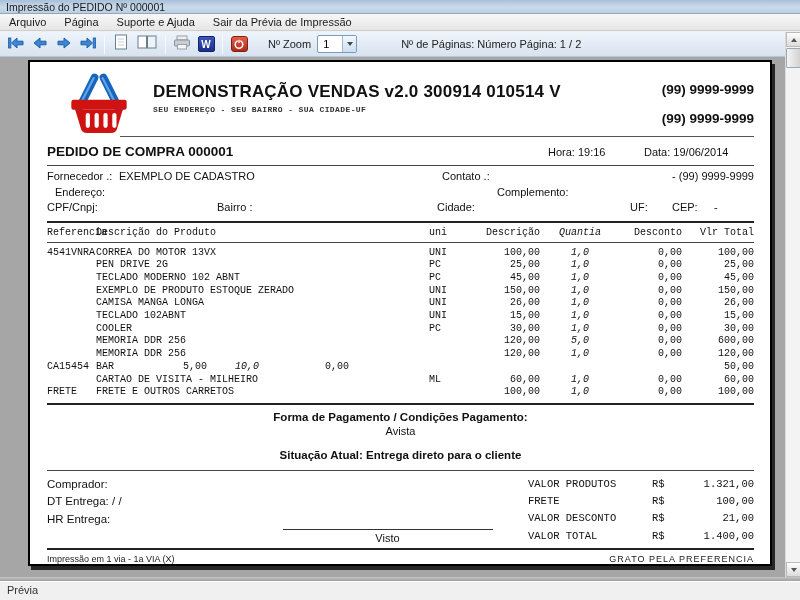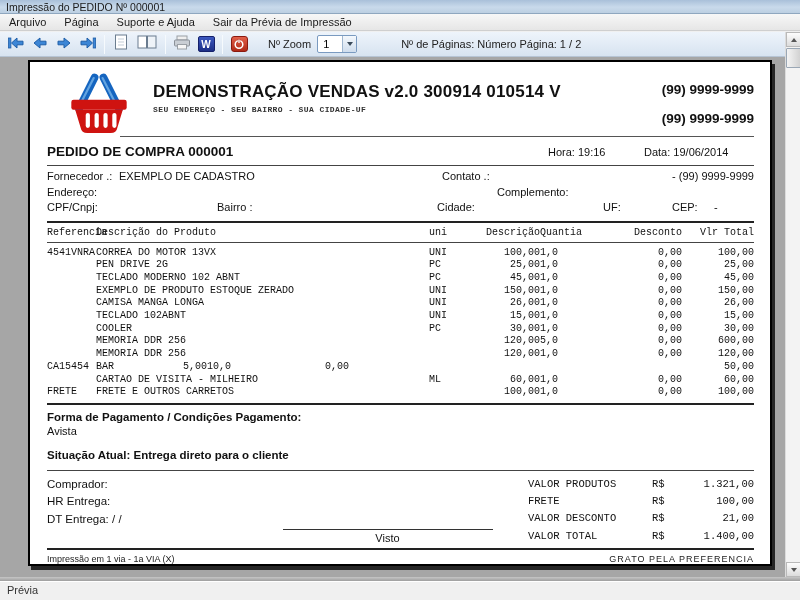--- a/index.html
+++ b/index.html
@@ -82,25 +82,25 @@
   .sup-row { position:relative; height:15.5px; font-size:11px; }
   .sup-row span { position:absolute; white-space:nowrap; }
 
   .items { font-family:"Liberation Mono","DejaVu Sans Mono",monospace; font-size:10px; color:#111; }
   .irow { display:flex; line-height:12.7px; white-space:nowrap; }
   .irow.head { line-height:14px; padding:3px 0 2px; }
   .c-ref { width:49px; flex:none; }
   .c-desc { width:333px; flex:none; overflow:hidden; }
   .c-uni { width:46px; flex:none; }
   .c-unit { width:65px; flex:none; text-align:right; }
-  .c-qty { width:80px; flex:none; text-align:left; }
+  .c-qty { width:80px; flex:none; text-align:center;font-style:italic; }
   .c-disc { width:62px; flex:none; text-align:right; }
   .c-tot { flex:1; text-align:right; }
 
-  .pay-block { margin-top:6px; font-size:11px; }
+  .pay-block { margin-top:6px; font-size:11px;text-align:center; }
   .pay-label { font-weight:bold; font-size:11.5px; }
   .pay-value { margin-top:2px; }
   .pay-status { font-weight:bold; font-size:11.5px; margin-top:12px; }
 
   .footer { display:flex; margin-top:5px; height:70px; }
   .f-left { width:200px; flex:none; font-size:11.5px; line-height:17.5px; }
   .f-mid { flex:1; display:flex; flex-direction:column; align-items:center; justify-content:flex-end;
            padding-bottom:2px; }
   .sig-line { width:210px; border-bottom:1px solid #333; }
   .sig-label { font-size:11px; margin-top:2px; }
@@ -265,28 +265,28 @@
     <hr class="rule1">
 
     <div style="padding-top:4px">
       <div class="sup-row">
         <span style="left:0">Fornecedor .:</span>
         <span style="left:72px">EXEMPLO DE CADASTRO</span>
         <span style="left:395px">Contato .:</span>
         <span style="right:0">- (99) 9999-9999</span>
       </div>
       <div class="sup-row">
-        <span style="left:0">Endereço:</span>
+        <span style="left:8px">Endereço:</span>
         <span style="left:450px">Complemento:</span>
       </div>
       <div class="sup-row">
         <span style="left:0">CPF/Cnpj:</span>
         <span style="left:170px">Bairro :</span>
         <span style="left:390px">Cidade:</span>
-        <span style="left:556px">UF:</span>
+        <span style="left:583px">UF:</span>
         <span style="left:625px">CEP:</span>
         <span style="left:667px">-</span>
       </div>
     </div>
     <hr class="rule2" style="margin-top:4px">
 
     <div class="items">
       <div class="irow head">
         <span class="c-ref">Referencia</span>
         <span class="c-desc">Descrição do Produto</span>
@@ -412,23 +412,23 @@
     <div class="pay-block">
       <div class="pay-label">Forma de Pagamento / Condições Pagamento:</div>
       <div class="pay-value">Avista</div>
       <div class="pay-status">Situação Atual: Entrega direto para o cliente</div>
     </div>
     <hr class="rule1" style="margin-top:9px">
 
     <div class="footer">
       <div class="f-left">
         <div>Comprador:</div>
-        <div>HR Entrega:</div>
         <div><span>DT Entrega:</span>
              <span>/ /</span></div>
+        <div>HR Entrega:</div>
       </div>
       <div class="f-mid">
         <div class="sig-line"></div>
         <div class="sig-label">Visto</div>
       </div>
       <div class="f-right">
           <div class="t-row">
     <span class="t-label">VALOR PRODUTOS</span>
     <span class="t-cur">R$</span>
     <span class="t-val">1.321,00</span>

